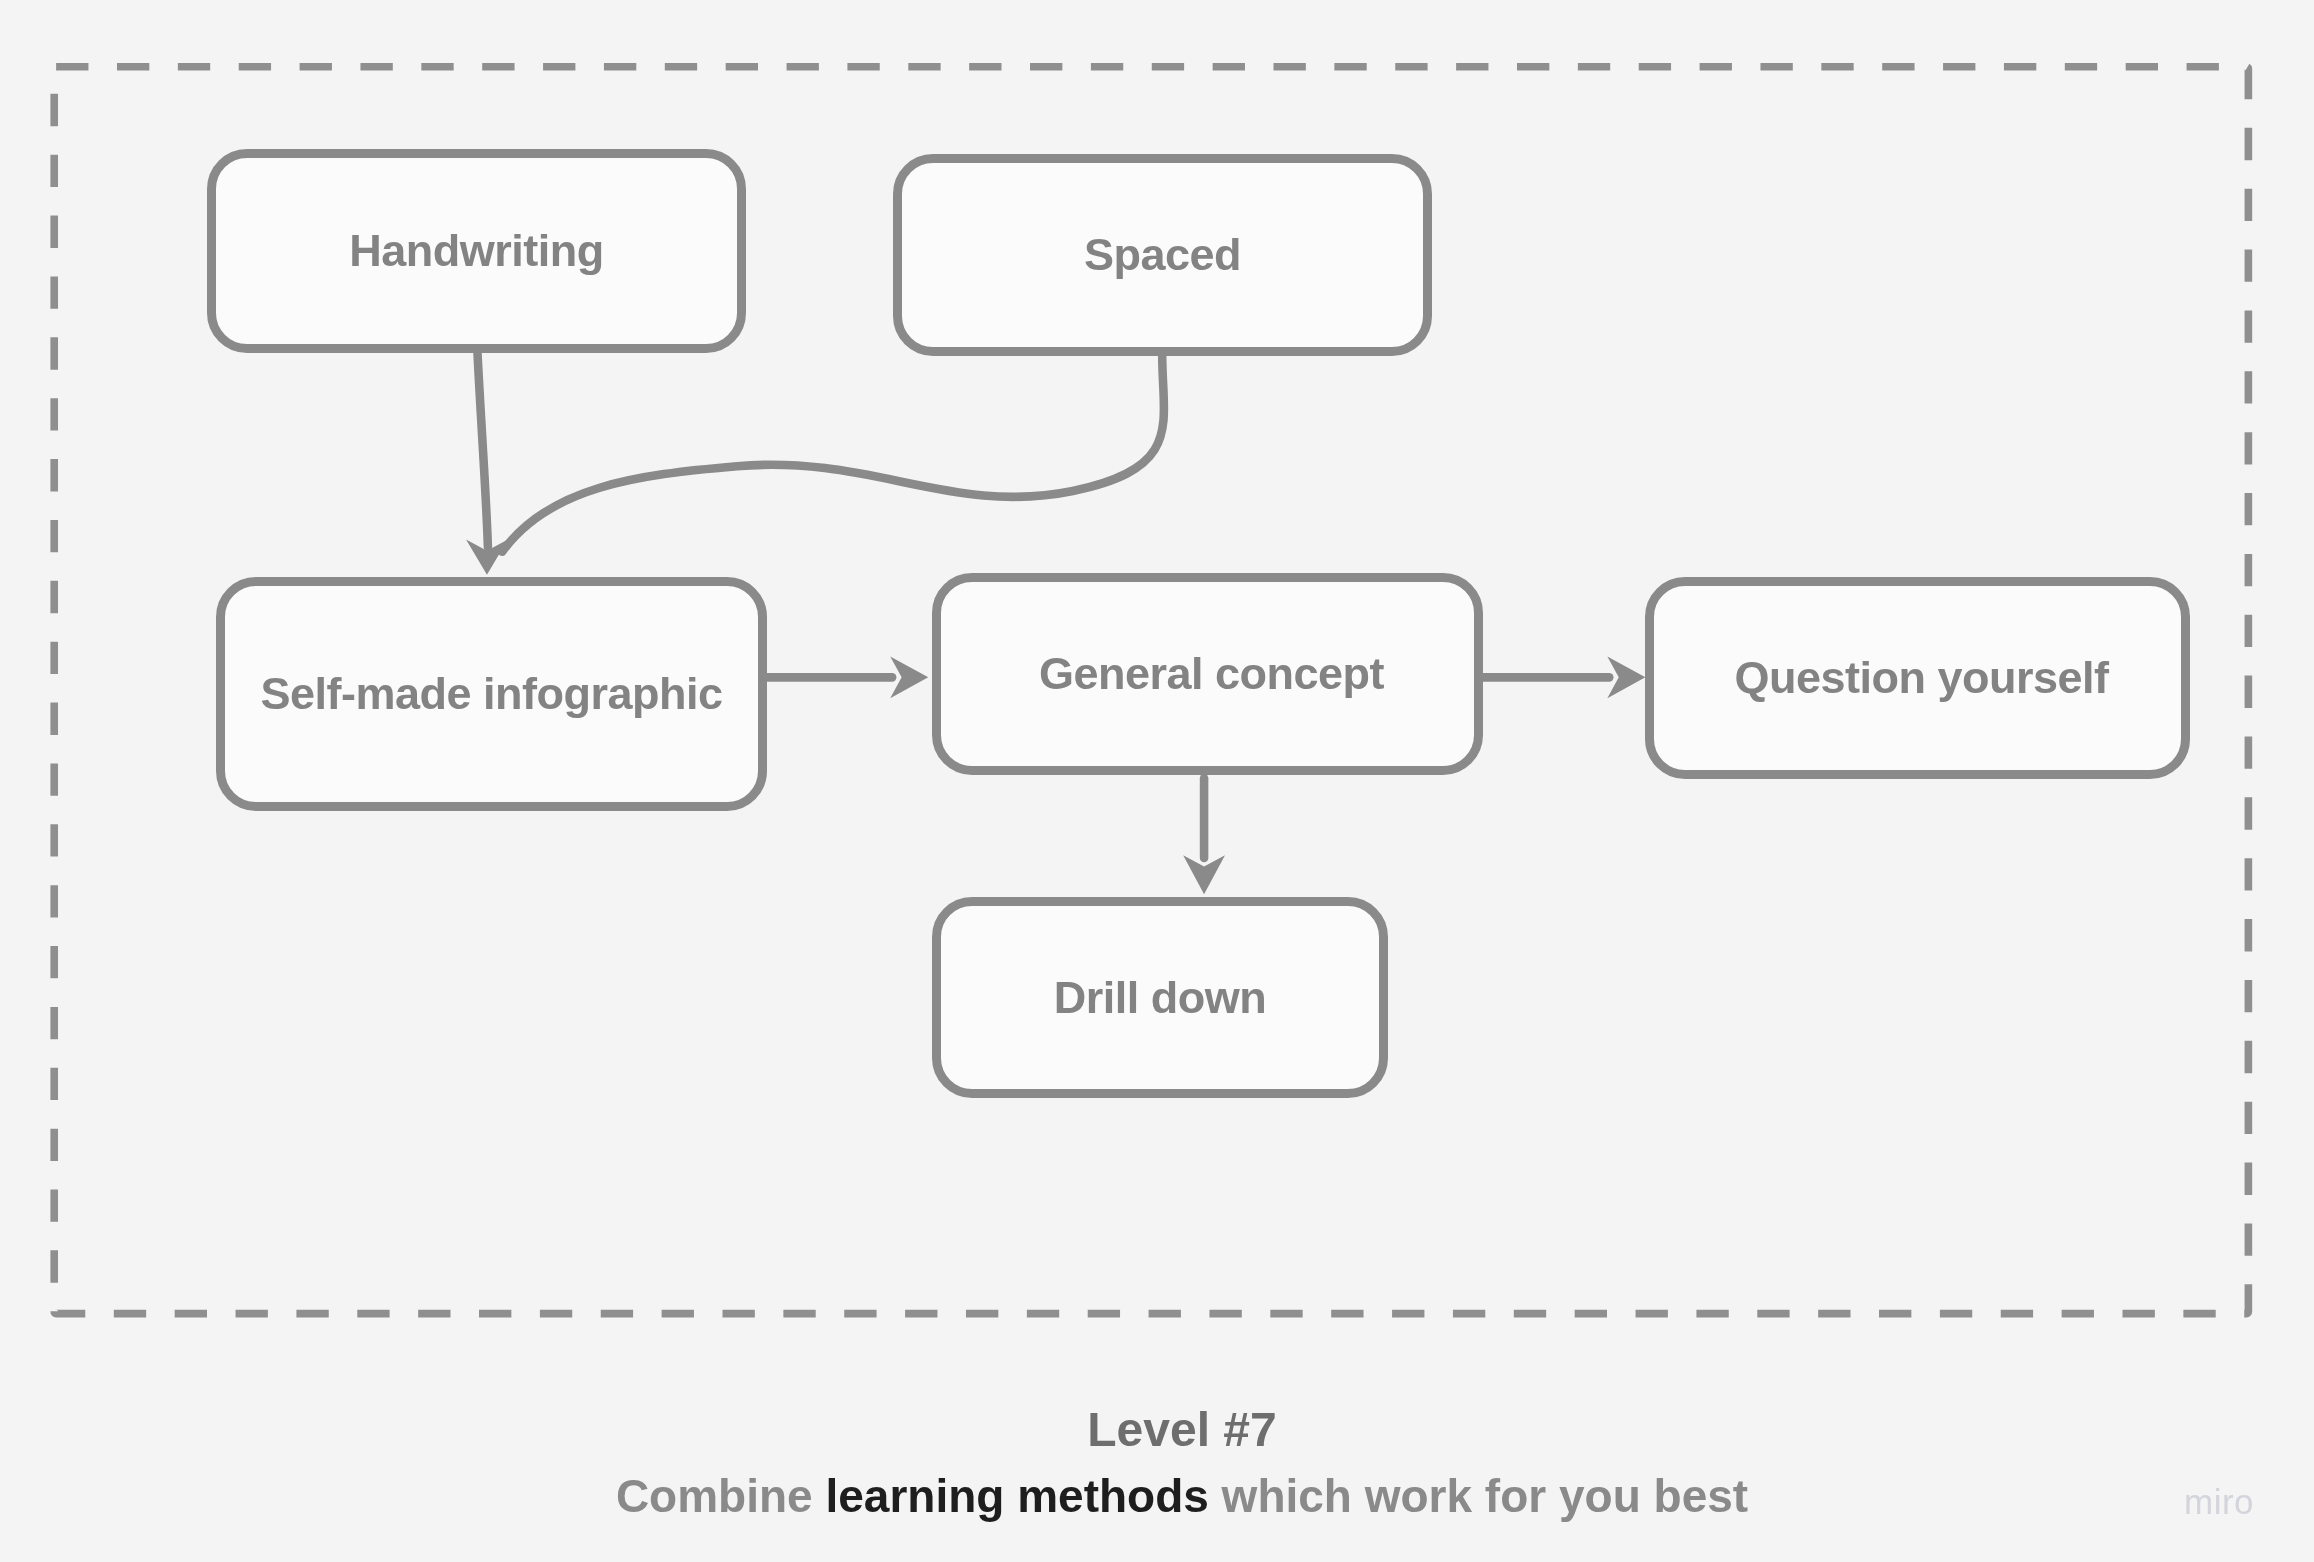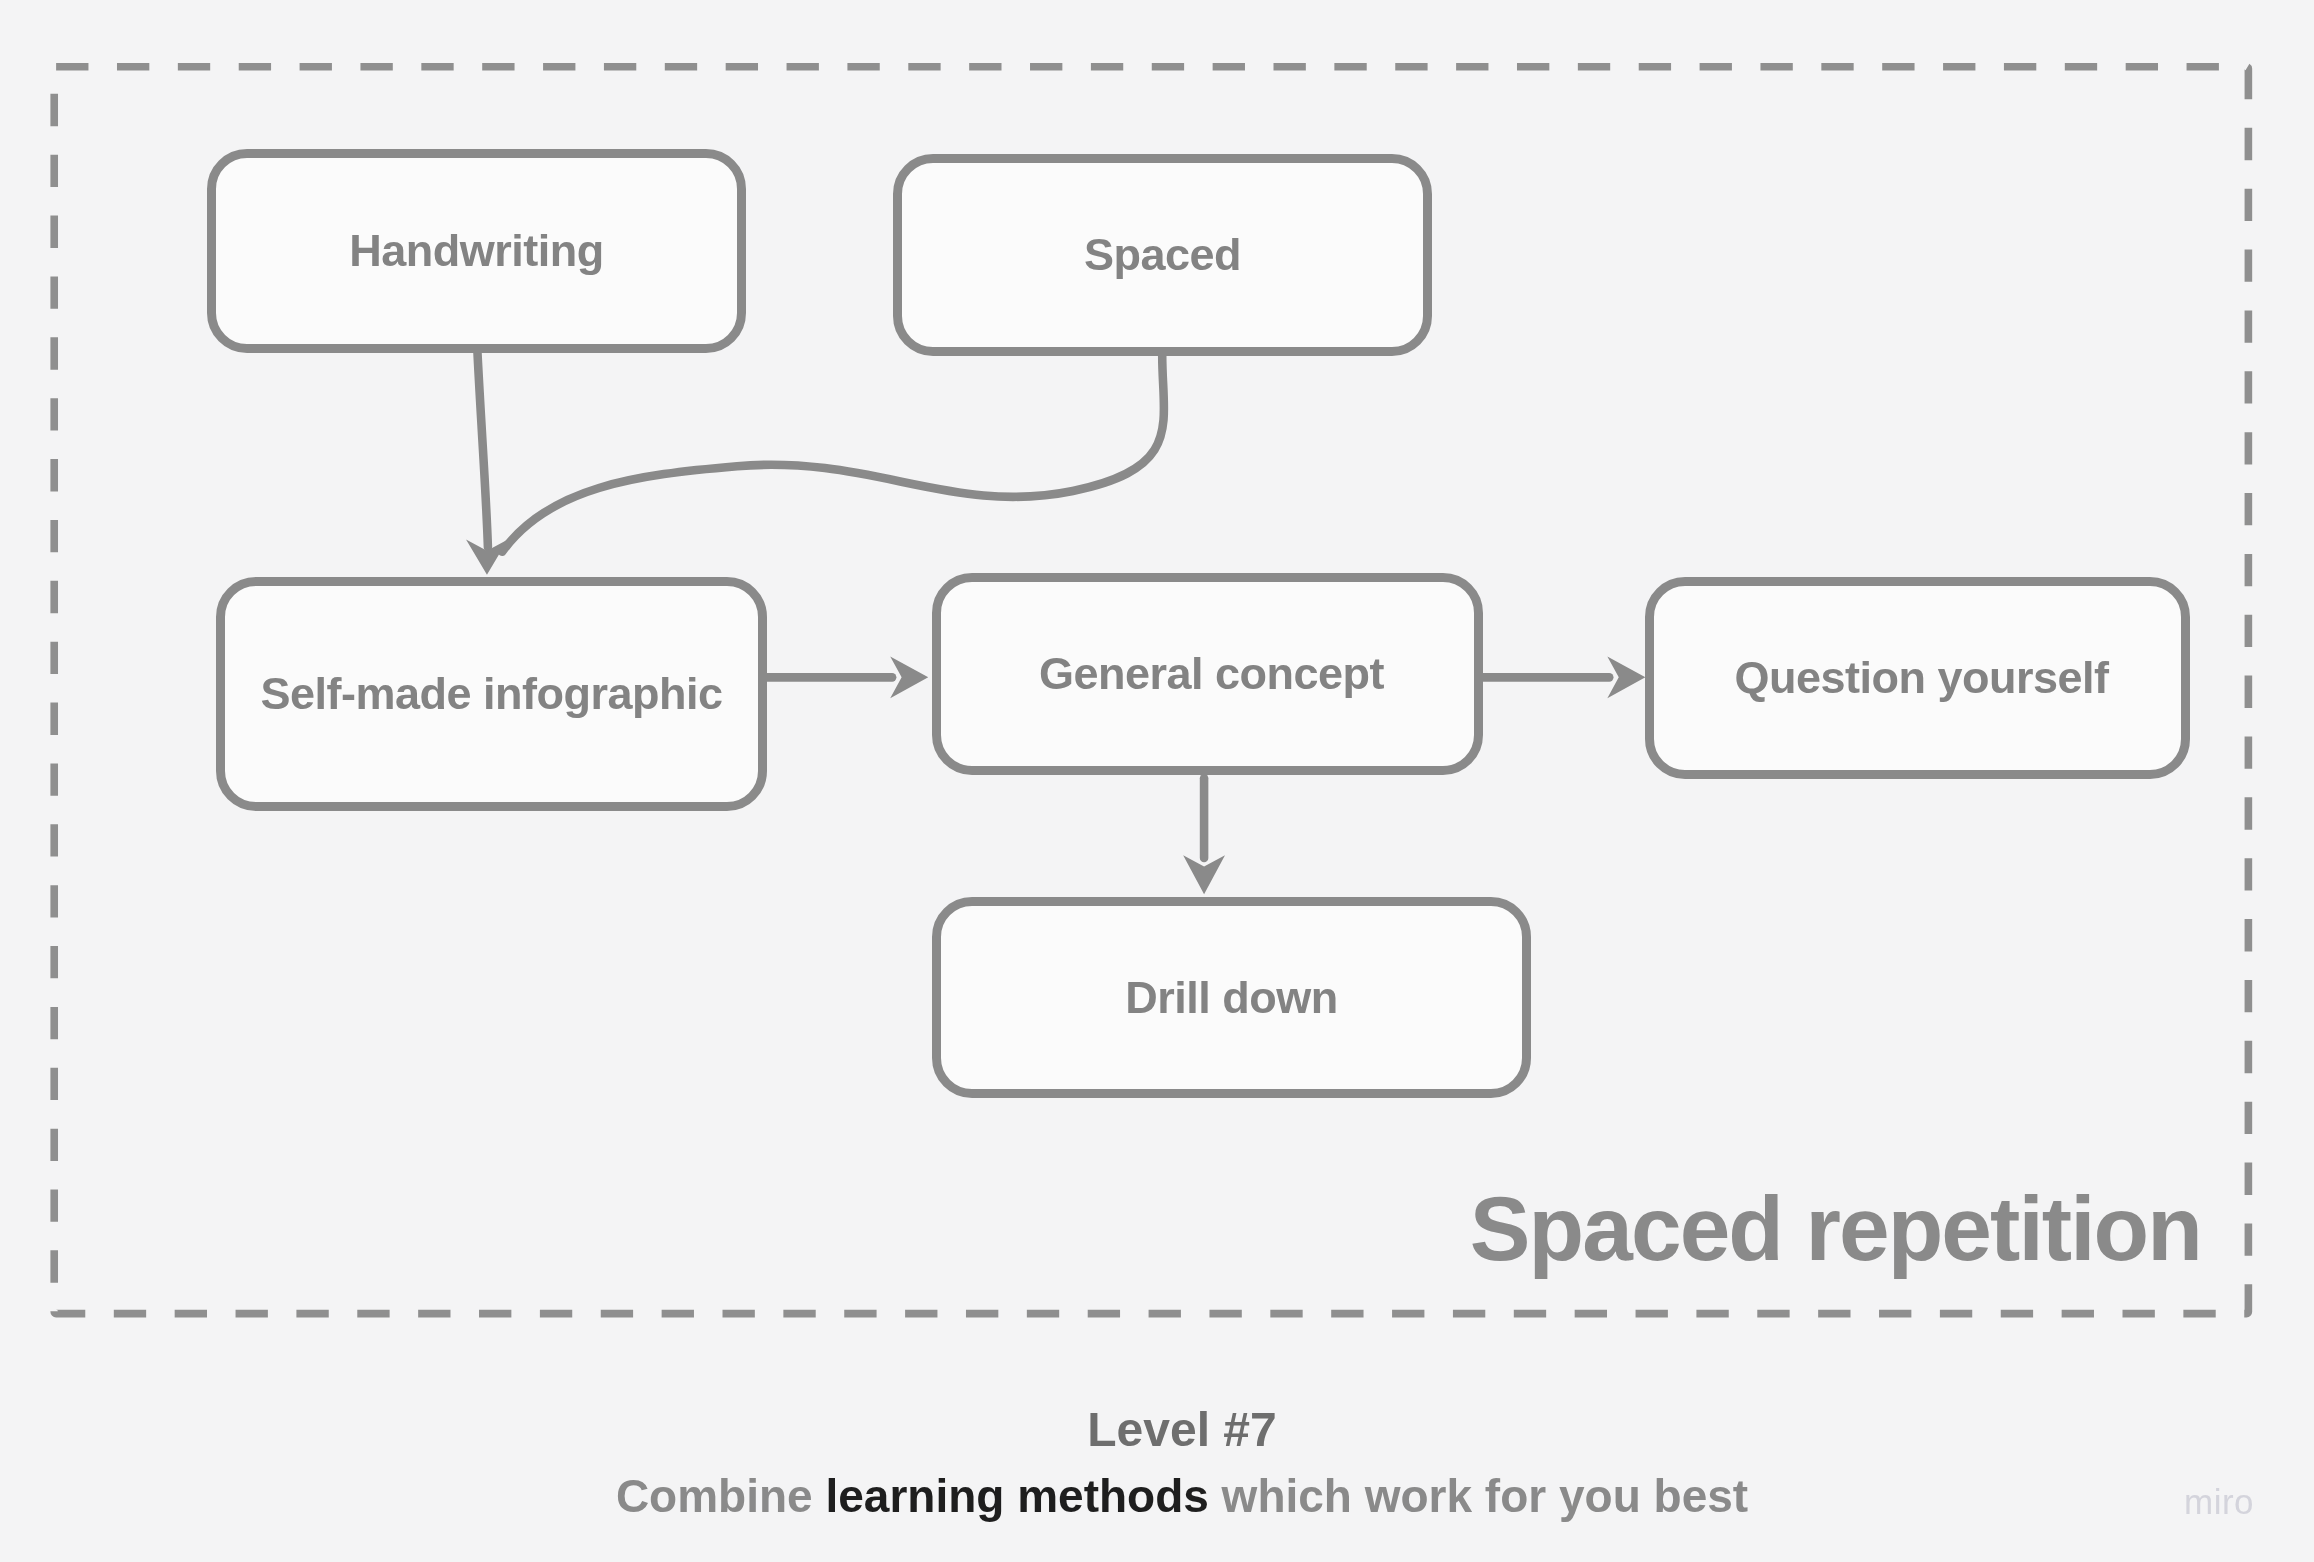--- a/index.html
+++ b/index.html
@@ -20,21 +20,21 @@
     display:flex;align-items:center;justify-content:center;
     font-weight:bold;font-size:45px;letter-spacing:-0.5px;
     color:#838383;
     text-align:center;
   }
   .node-handwriting{left:207px;top:149px;width:539px;height:204px;}
   .node-doodles{left:893px;top:154px;width:539px;height:202px;}
   .node-selfmade{left:216px;top:577px;width:551px;height:234px;}
   .node-general{left:932px;top:573px;width:551px;height:202px;padding-left:8px;}
   .node-question{left:1645px;top:577px;width:545px;height:202px;padding-left:8px;}
-  .node-drill{left:932px;top:897px;width:599px;height:201px;}
+  .node-drill{left:932px;top:897px;width:456px;height:201px;}
   .board-title{
     position:absolute;
     top:1177px;right:113px;
     font-size:91px;font-weight:bold;letter-spacing:-1.9px;
     color:#8a8a8a;white-space:nowrap;
   }
   .caption{
     position:absolute;
     left:50px;top:1406px;width:2264px;
     text-align:center;line-height:1;
@@ -90,21 +90,20 @@
   <div class="node node-general">
     <span>General concept</span>
   </div>
   <div class="node node-question">
     <span>Question yourself</span>
   </div>
   <div class="node node-drill">
     <span>Drill down</span>
   </div>
 
-  <div class="board-title">Spaced repetition</div>
 
   <div class="caption">
     <div class="caption-line1">Level #7</div>
     <div class="caption-line2"><span>Combine </span><span class="em">learning methods</span><span> which work for you best</span></div>
   </div>
 
   <div class="watermark">miro</div>
 
 </div>
 

